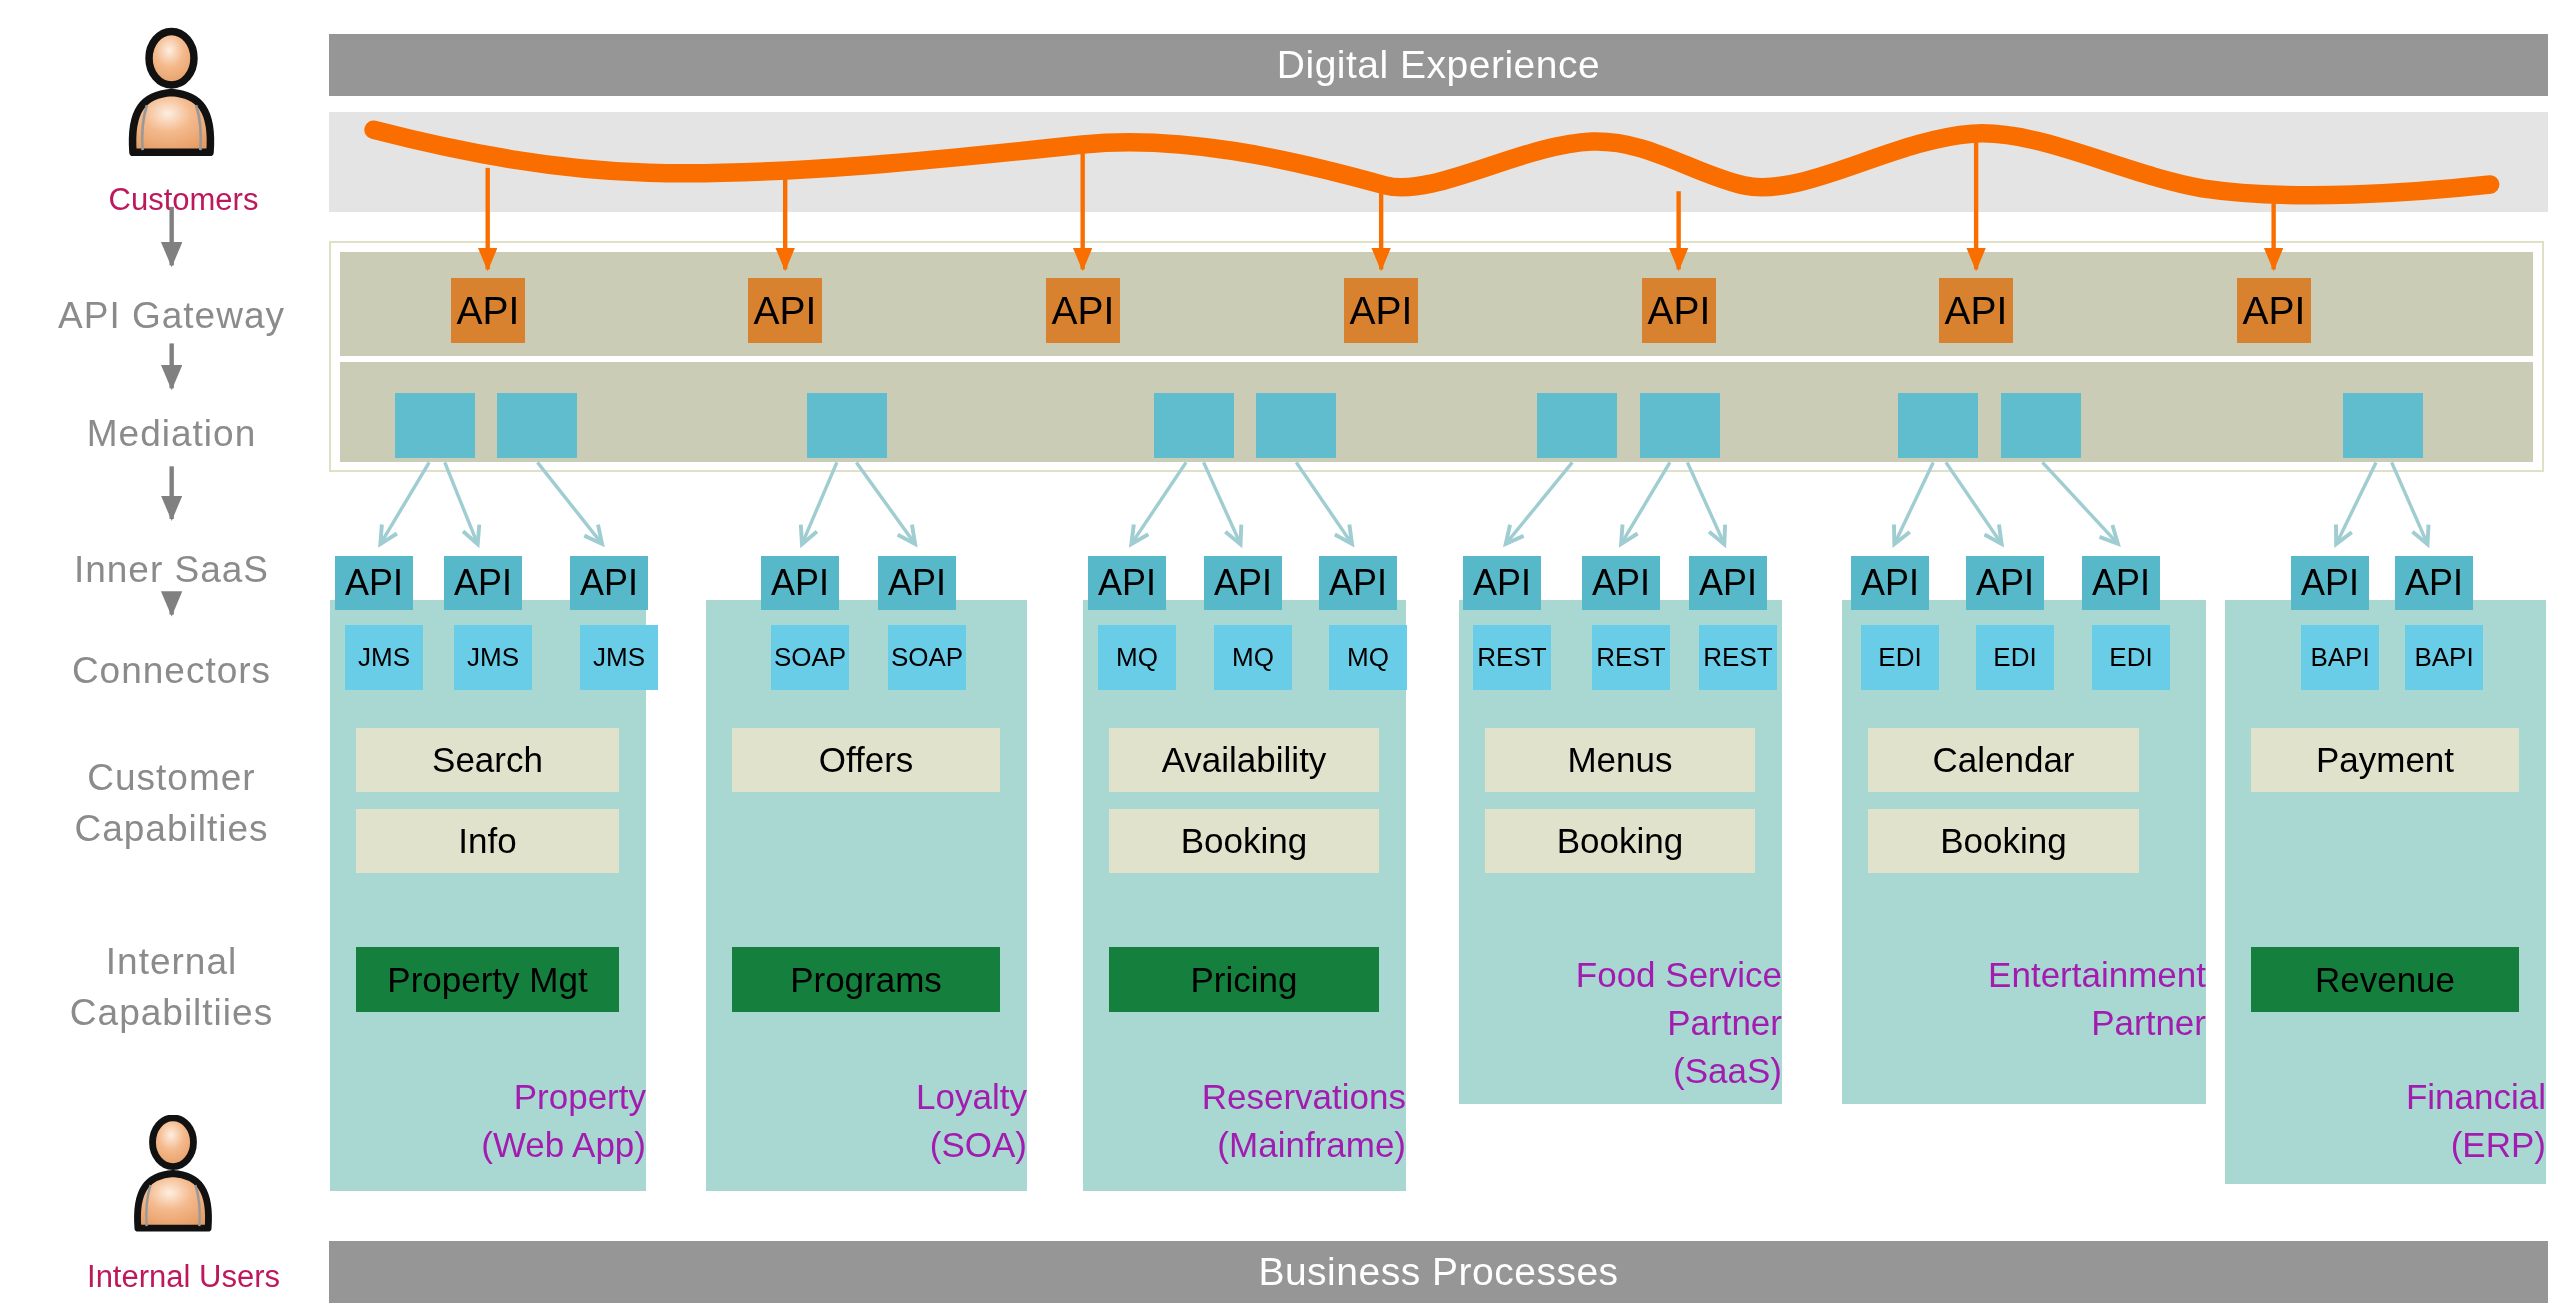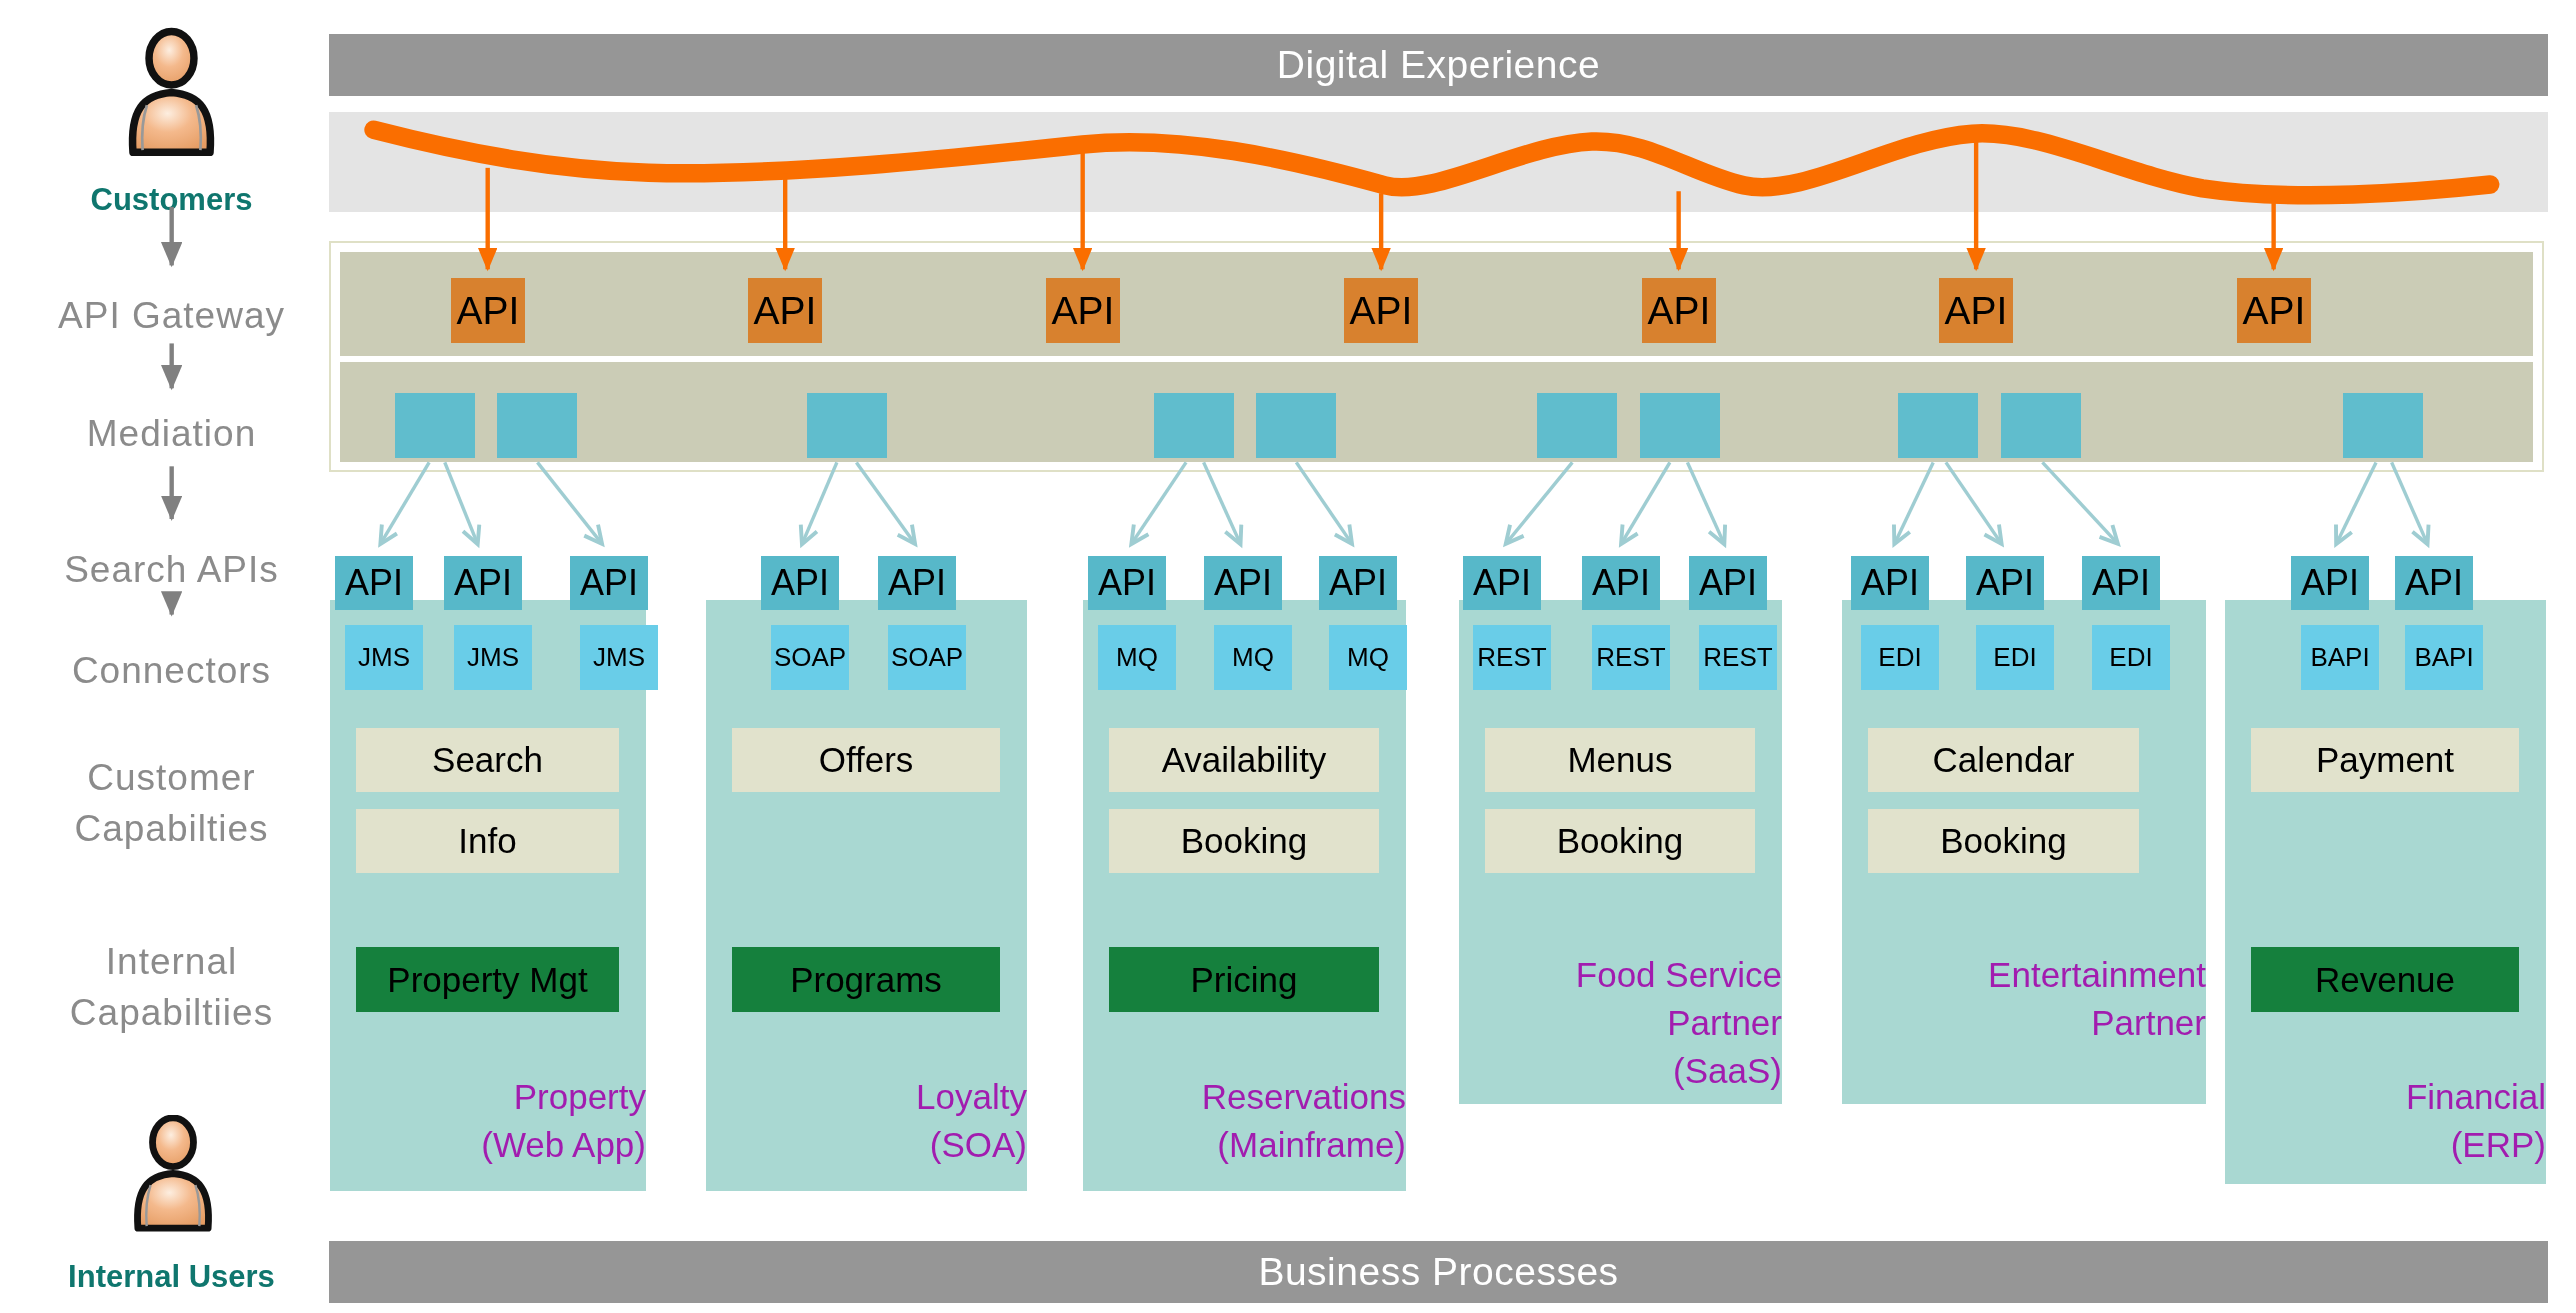--- a/index.html
+++ b/index.html
@@ -53,21 +53,21 @@
   .footer{
     position:absolute;left:0;width:100%;text-align:right;color:#a21caf;font-size:35px;line-height:48px;
   }
   .footer-low{top:473px;}
   .footer-high{top:351px;}
   
   .side-label{
     position:absolute;left:0;width:343px;text-align:center;color:#8b8b8b;
     font-size:37px;line-height:51px;letter-spacing:1px;
   }
-  .side-label.black{color:#0f766e;font-weight:bold;font-size:31px;letter-spacing:0;}
+  .side-label.black{color:#be185d;font-weight:normal;font-size:31px;letter-spacing:0;margin-left:12px;}
   .person{position:absolute;z-index:2;}
   
   .overlay{position:absolute;left:0;top:0;z-index:3;pointer-events:none;}
 </style>
 </head>
 <body>
 
 <div class="canvas">
 
   <svg width="0" height="0" style="position:absolute">
@@ -202,21 +202,21 @@
   <svg class="person" style="left:118px;top:27px" width="107" height="133" viewBox="0 0 100 122">
     <path d="M14 116 C11 76 24 62 50 60 C76 62 89 76 86 116 Z" fill="url(#skin)" stroke="#111" stroke-width="7" stroke-linejoin="round"></path>
     <ellipse cx="50" cy="28" rx="21" ry="25" fill="url(#skin)" stroke="#111" stroke-width="7"></ellipse>
     <path d="M27 72 C23 84 22 100 23 114" stroke="#999" stroke-width="2.5" fill="none"></path>
     <path d="M73 72 C77 84 78 100 77 114" stroke="#999" stroke-width="2.5" fill="none"></path>
   </svg>
   <div class="side-label black" style="top:174px">Customers</div>
 
   <div class="side-label" style="top:290px">API Gateway</div>
   <div class="side-label" style="top:408px">Mediation</div>
-  <div class="side-label" style="top:544px">Search APIs</div>
+  <div class="side-label" style="top:544px">Inner SaaS</div>
   <div class="side-label" style="top:645px">Connectors</div>
 
   <div class="side-label" style="top:752px">
     <div>Customer</div>
     <div>Capabilties</div>
   </div>
   <div class="side-label" style="top:936px">
     <div>Internal</div>
     <div>Capabiltiies</div>
   </div>

